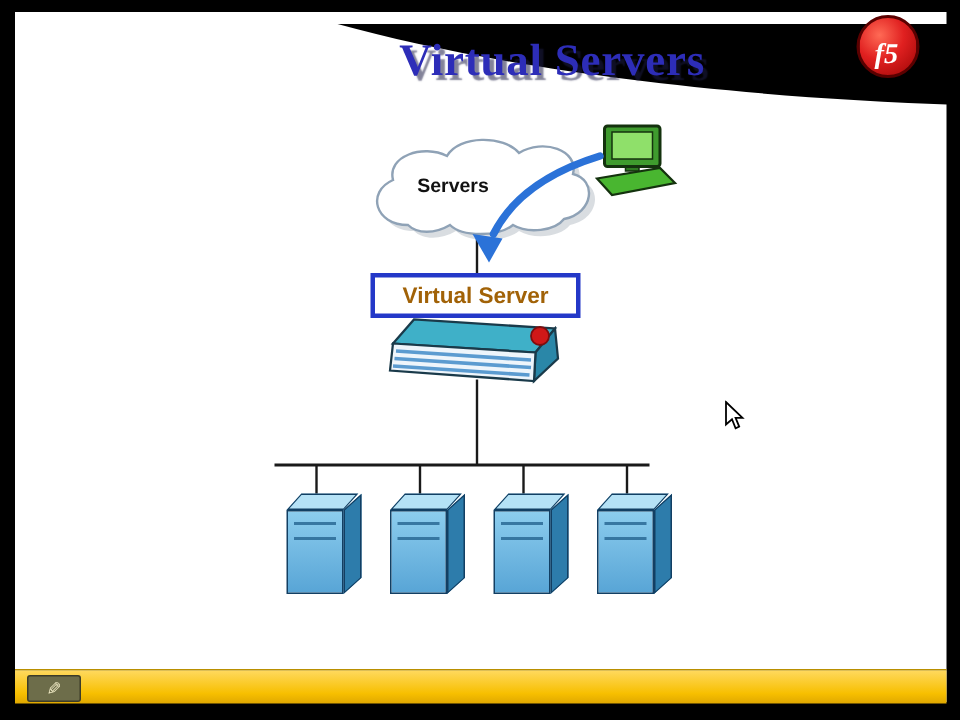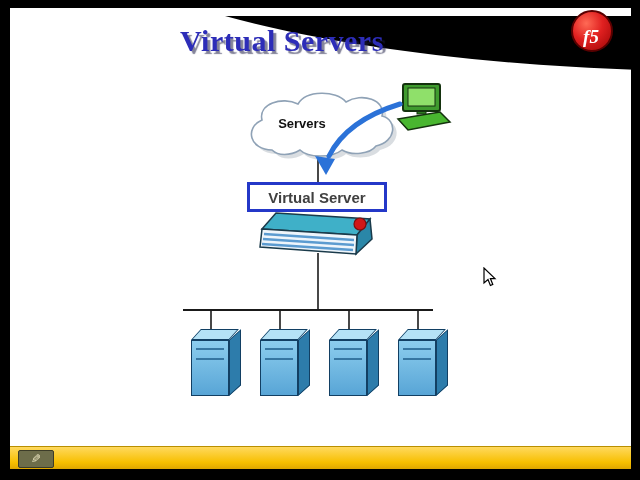--- a/index.html
+++ b/index.html
@@ -9,21 +9,21 @@
     font-family:"Liberation Sans", sans-serif;
   }
   #slide {
     position:absolute; left:10px; top:8px; width:621px; height:460px;
     background:#ffffff;
   }
   
   #header-curve { position:absolute; left:10px; top:8px; width:621px; height:70px; }
   #slide-title {
     position:absolute; left:180px; top:24px; width:290px;
-    text-align:left;
+    text-align:right;
     font-family:"Liberation Serif", serif;
     font-weight:bold; font-size:30px; color:#2d2db8;
     text-shadow:3px 3px 1px rgba(30,30,70,0.55);
     letter-spacing:0.5px;
   }
   
   #f5-logo {
     position:absolute; left:571px; top:10px; width:38px; height:38px;
     border-radius:50%;
     background:radial-gradient(circle at 35% 30%, #ff6a55 0%, #e02020 45%, #9c0505 100%);
@@ -39,21 +39,21 @@
   
   #internet-label {
     position:absolute; left:262px; top:116px; width:80px; text-align:center;
     font-weight:bold; font-size:13px; color:#111;
   }
   
   #vs-box {
     position:absolute; left:247px; top:182px; width:134px; height:24px;
     background:#fff; border:3px solid #2438c8;
     display:flex; align-items:center; justify-content:center;
-    font-weight:bold; font-size:15px; color:#404040;
+    font-weight:bold; font-size:15px; color:#a16207;
   }
   
   .tower {
     position:absolute; width:36px; height:54px;
     background:linear-gradient(180deg,#8ccdee 0%,#58a5d6 100%);
     border:1.5px solid #123f63;
   }
   .tower::before { 
     content:""; position:absolute; left:-1.5px; top:-12px; width:36px; height:9px;
     background:#b5e2f6; border:1.5px solid #123f63;

